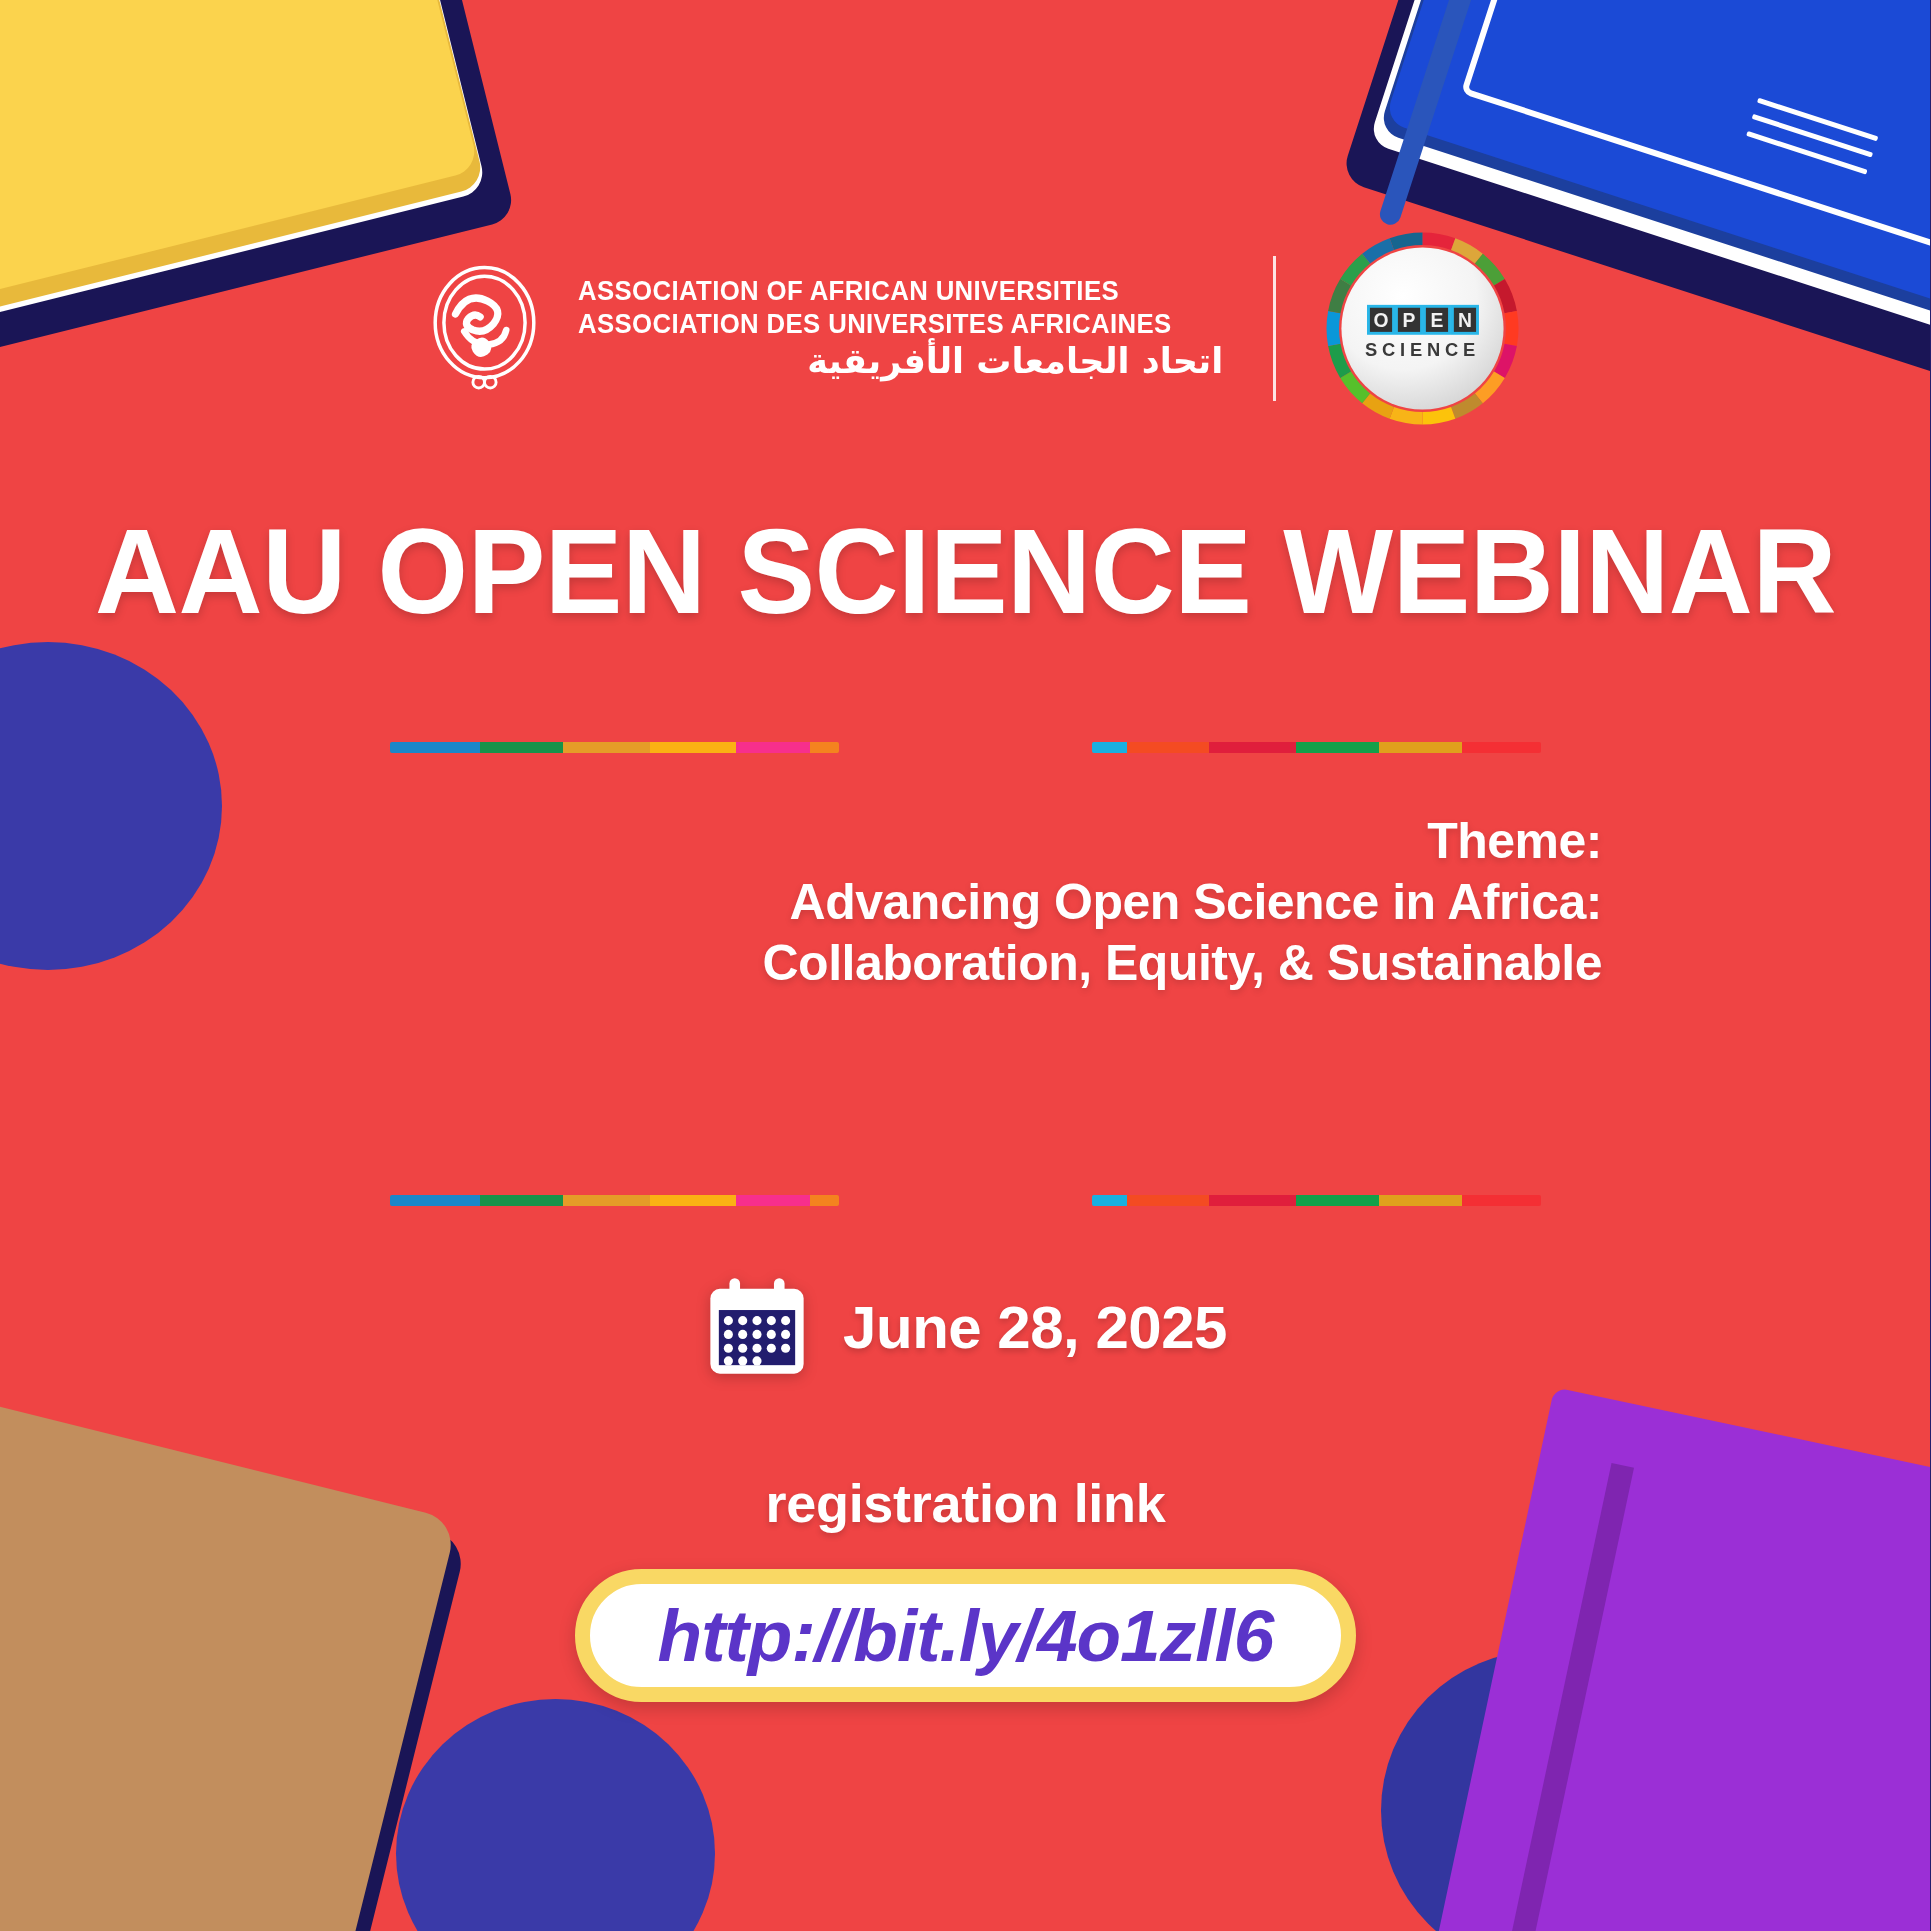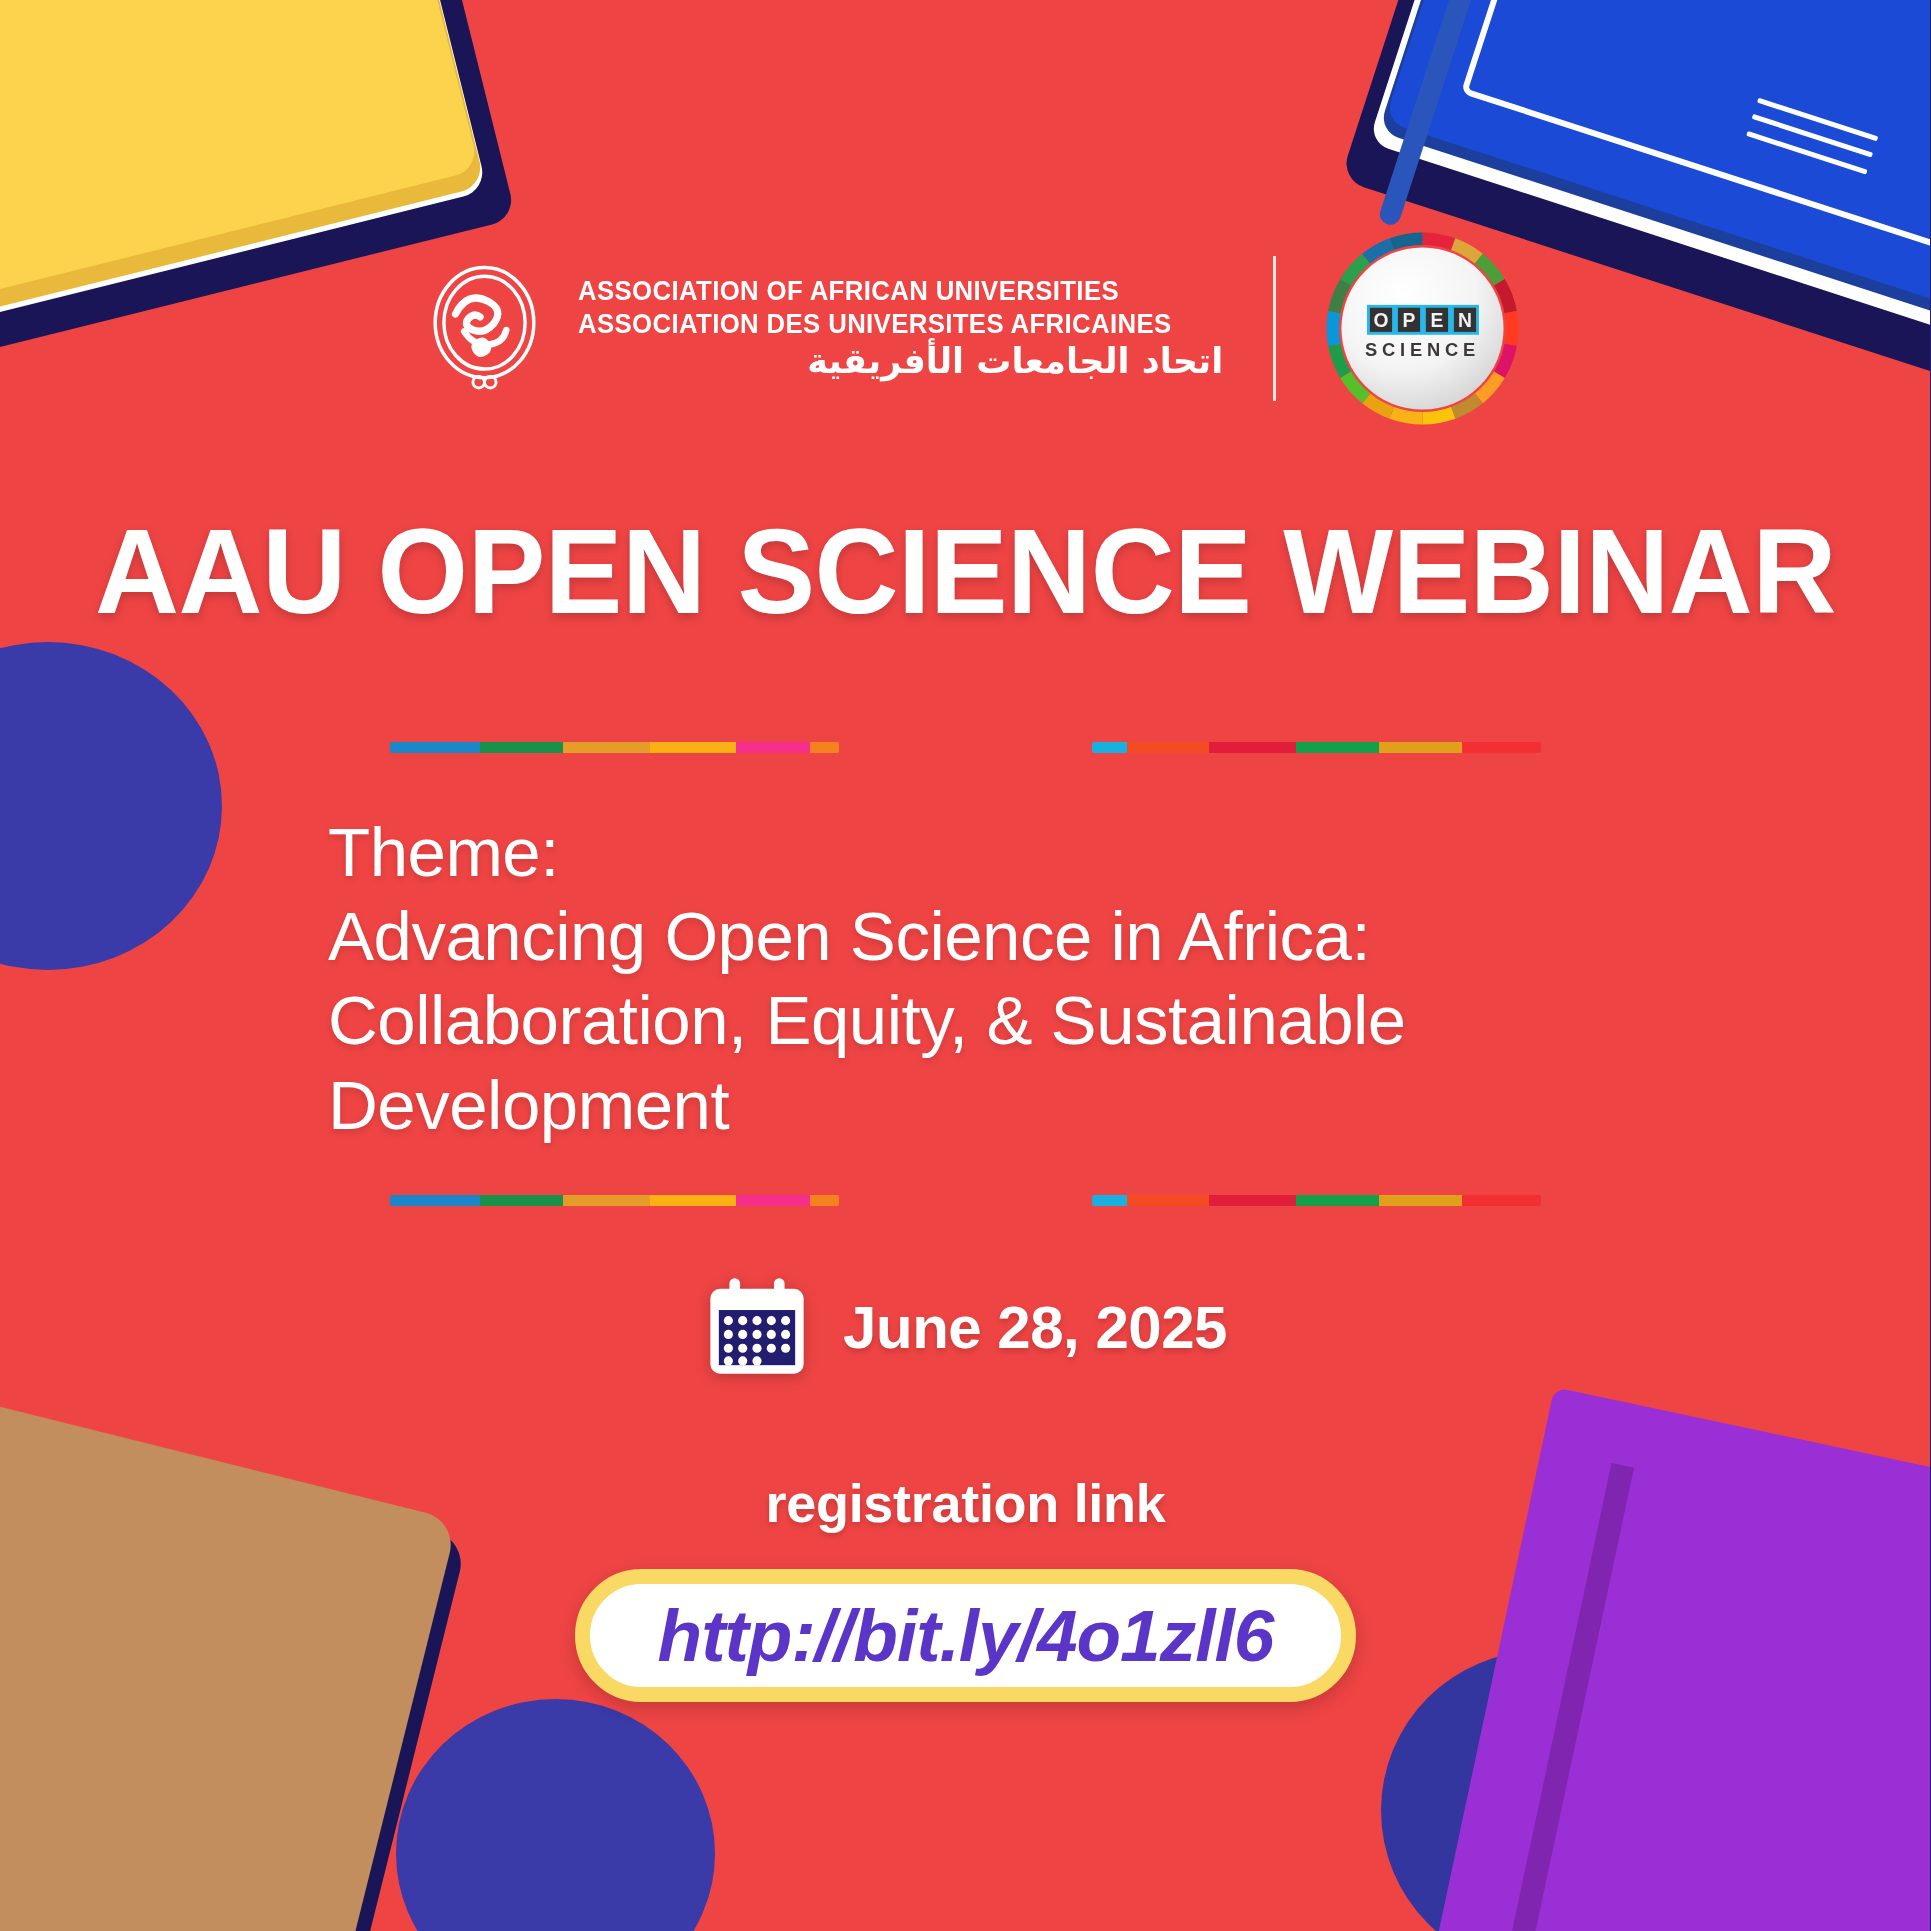--- a/index.html
+++ b/index.html
@@ -172,23 +172,23 @@
     display:flex;justify-content:center;gap:253px;
   }
   .divider-row.top{top:742px;}
   .divider-row.bottom{top:1195px;}
   .bar{display:flex;height:10.6px;width:449px;border-radius:1.9px;overflow:hidden;}
   .bar span{display:block;height:100%;}
 
   
   .theme{
     position:absolute;left:328px;top:811px;width:1274px;
-    text-align:left;color:#ffffff;
-    font-family:"Liberation Sans", sans-serif;
-    font-weight:normal;font-size:69px;line-height:1.22;
+    text-align:right;color:#ffffff;
+    font-family:"Liberation Sans", sans-serif;
+    font-weight:bold;font-size:50px;line-height:1.22;
     letter-spacing:-0.5px;
     text-shadow:0 2.9px 7.7px rgba(0,0,0,.15);
   }
 
   
   .meta{
     position:absolute;left:0;top:1274px;width:1931px;
     display:flex;justify-content:center;align-items:center;gap:145px;
   }
   .meta-item{display:flex;align-items:center;gap:33px;}
@@ -353,21 +353,20 @@
           <span style="background: rgb(19, 160, 74); flex: 24 1 0%;"></span>
           <span style="background: rgb(224, 160, 28); flex: 24 1 0%;"></span>
           <span style="background: rgb(244, 47, 52); flex: 23 1 0%;"></span>
         </div>
     </div>
 
     <div class="theme">
       <div>Theme:</div>
       <div>Advancing Open Science in Africa:</div>
       <div>Collaboration, Equity, &amp; Sustainable</div>
-      <div>Development</div>
     </div>
 
     <div class="divider-row bottom">
       <div class="bar" id="barBL">
           <span style="background: rgb(27, 135, 201); flex: 28 1 0%;"></span>
           <span style="background: rgb(24, 146, 74); flex: 26 1 0%;"></span>
           <span style="background: rgb(229, 156, 40); flex: 27 1 0%;"></span>
           <span style="background: rgb(251, 177, 19); flex: 27 1 0%;"></span>
           <span style="background: rgb(247, 47, 140); flex: 23 1 0%;"></span>
           <span style="background: rgb(244, 131, 31); flex: 9 1 0%;"></span>

